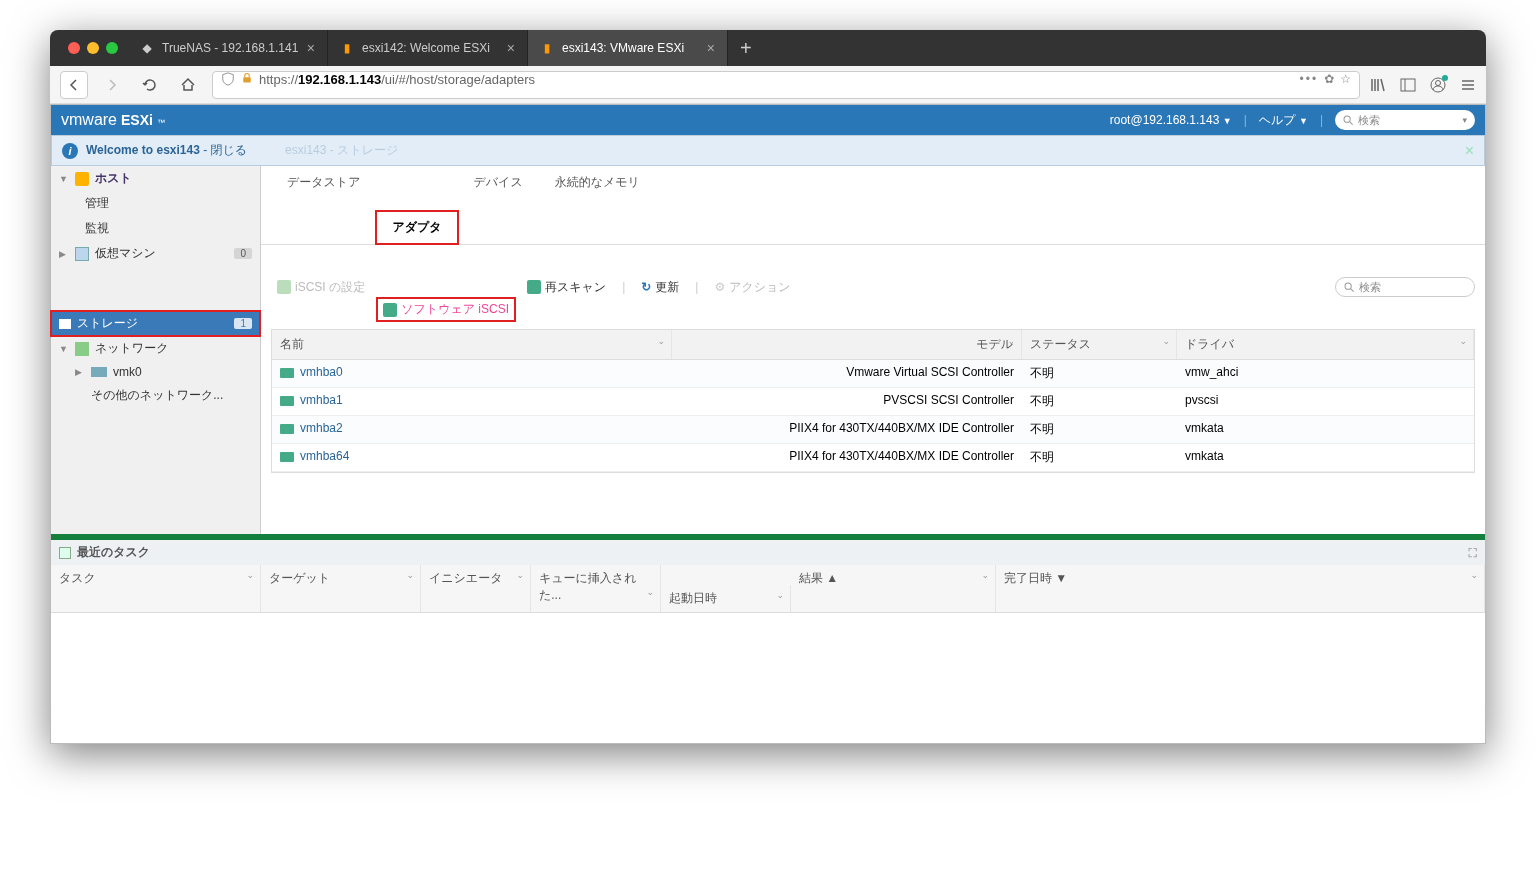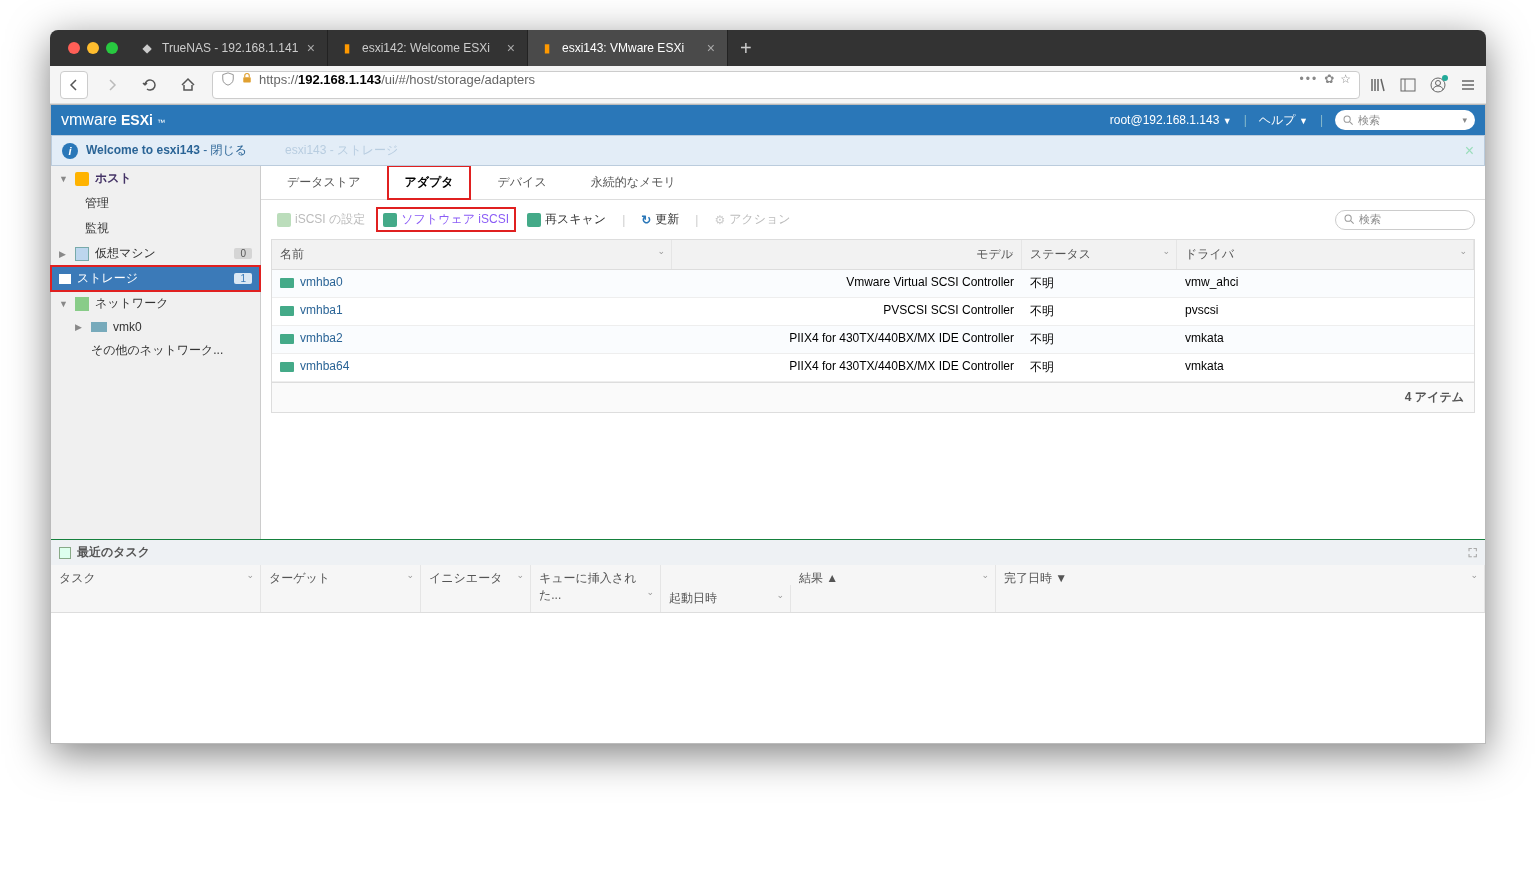--- a/index.html
+++ b/index.html
@@ -44,26 +44,26 @@
 .body-row { display:flex; flex:1; min-height:0; }
 .sidebar { width:210px; background:#f0f0f0; border-right:1px solid #ccc; }
 .nav-item { display:flex; align-items:center; padding:4px 8px; gap:6px; color:#333; cursor:pointer; position:relative;}
 .nav-item.top { font-weight:bold; color:#436; }
 .nav-item .tw { color:#888; font-size:9px; width:10px; }
 .nav-item .ic { width:14px; height:14px; display:inline-block; }
 .nav-sub { padding-left:34px; color:#333; padding-top:4px; padding-bottom:4px;}
 .nav-item.sel { background:#3b7ab8; color:#fff;justify-content:center; }
 .nav-item .badge { margin-left:auto; background:#d5d5d5; color:#555; border-radius:2px; font-size:10px; padding:0 6px; }
 .nav-item.sel .badge { background:#dae7f3; color:#3b7ab8;}
-.red-box { outline:2px solid #e02020; outline-offset:-1px; }
+.red-box { outline:2px solid #e02020; outline-offset:-1px;margin-top:45px; }
 
 .ic-host { background:#ffb300; border-radius:2px; }
 
 .main { flex:1; background:#fff; display:flex; flex-direction:column; }
-.tabs-row { display:flex; border-bottom:1px solid #ddd; padding-left:10px; gap:12px; }
+.tabs-row { display:flex; border-bottom:1px solid #ddd; padding-left:10px; gap:0; }
 .tabx { padding:8px 16px; color:#555; cursor:pointer; }
 .tabx.active { font-weight:bold; color:#000; }
 
 .toolbar { display:flex; align-items:center; padding:8px 10px; gap:6px; }
 .tb-btn { display:flex; align-items:center; gap:4px; padding:3px 6px; color:#666; cursor:pointer;}
 .tb-btn.disabled { color:#bbb; }
 .tb-sep { color:#ccc; padding:0 4px; }
 .tb-ic { width:14px; height:14px; display:inline-block; border-radius:2px;}
 .ic-green { background:#4a8; }
 .ic-refresh { color:#2a77b8; font-weight:bold; }
@@ -74,21 +74,21 @@
 .gcol { padding:6px 8px; border-right:1px solid #e5e5e5; color:#555; position:relative;}
 .gcol .sort { position:absolute; right:6px; color:#999; font-size:9px;}
 .c-name{width:400px;} .c-model{width:350px;text-align:right;} .c-status{width:155px;} .c-driver{flex:1;}
 .grow { display:flex; border-bottom:1px solid #eee; }
 .grow:nth-child(odd){ background:#fafcfe;}
 .gcell { padding:5px 8px; }
 .gcell.link { color:#2a6496; }
 .gcell .hba-ic { display:inline-block; width:14px; height:10px; background:#4a8; margin-right:6px; border-radius:1px; vertical-align:middle;}
 .gfoot { text-align:right; padding:6px 10px; color:#555; background:#fafafa; border-top:1px solid #ddd; font-weight:bold;}
 
-.tasks { border-top:1px solid #15803d; background:#fff; }
+.tasks { border-top:6px solid #15803d; background:#fff; }
 .tasks-hd { background:#eef1f4; padding:4px 8px; display:flex; align-items:center; gap:6px; font-weight:bold; color:#555;}
 .tasks-hd .sq { width:12px; height:12px; border:1px solid #8a8; background:#dfe;}
 .tasks-cols { display:flex; background:#f6f6f6; border-bottom:1px solid #ddd;}
 .tcol { padding:5px 8px; border-right:1px solid #e5e5e5; color:#555; position:relative;}
 .tcol .sort{ position:absolute; right:6px; color:#999; font-size:9px;}
 .tc1{width:210px;} .tc2{width:160px;} .tc3{width:110px;} .tc4{width:130px;} .tc5{width:130px;margin-top:20px;} .tc6{width:205px;} .tc7{flex:1;}
 .tasks-body { height:130px; }
 
 svg { display:block; }
 </style>
@@ -265,21 +265,21 @@
           <div class="tabx active red-box">アダプタ</div>
           <div class="tabx">デバイス</div>
           <div class="tabx">永続的なメモリ</div>
         </div>
 
         <div class="toolbar">
           <div class="tb-btn disabled">
             <span class="tb-ic" style="background:#bdb"></span>
             <span>iSCSI の設定</span>
           </div>
-          <div class="tb-btn red-box" style="color:#8b5cf6">
+          <div class="tb-btn red-box" style="color:#ec4899">
             <span class="tb-ic ic-green"></span>
             <span>ソフトウェア iSCSI</span>
           </div>
           <div class="tb-btn" style="color:#333">
             <span class="tb-ic ic-green"></span>
             <span>再スキャン</span>
           </div>
           <span class="tb-sep">|</span>
           <div class="tb-btn" style="color:#333">
             <span class="ic-refresh">↻</span>
@@ -327,21 +327,20 @@
                   <div class="gcell c-status">不明</div>
                   <div class="gcell c-driver">vmkata</div>
                 </div>
                 <div class="grow">
                   <div class="gcell c-name link"><span class="hba-ic"></span>vmhba64</div>
                   <div class="gcell c-model">PIIX4 for 430TX/440BX/MX IDE Controller</div>
                   <div class="gcell c-status">不明</div>
                   <div class="gcell c-driver">vmkata</div>
                 </div>
               </div>
-          <div class="gfoot">4 アイテム</div>
         </div>
 
         <div style="flex:1"></div>
       </div>
     </div>
 
     <div class="tasks">
       <div class="tasks-hd">
         <span class="sq"></span>
         <span>最近のタスク</span>

